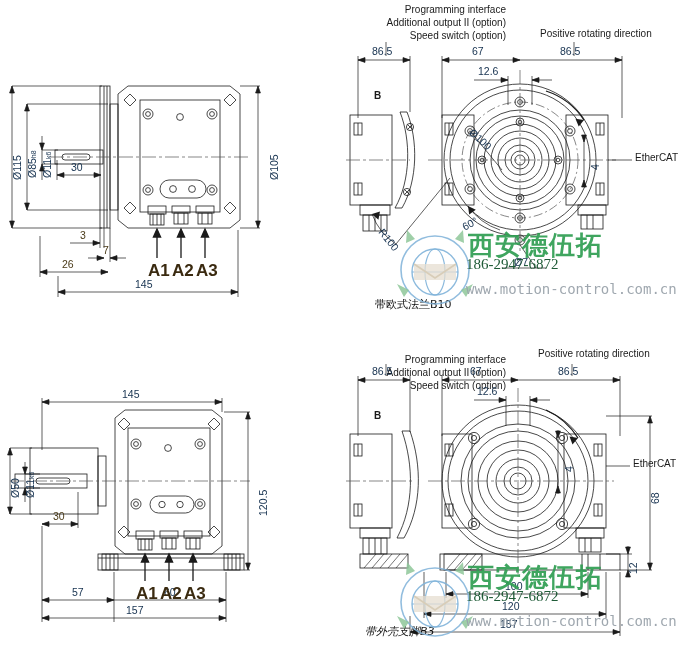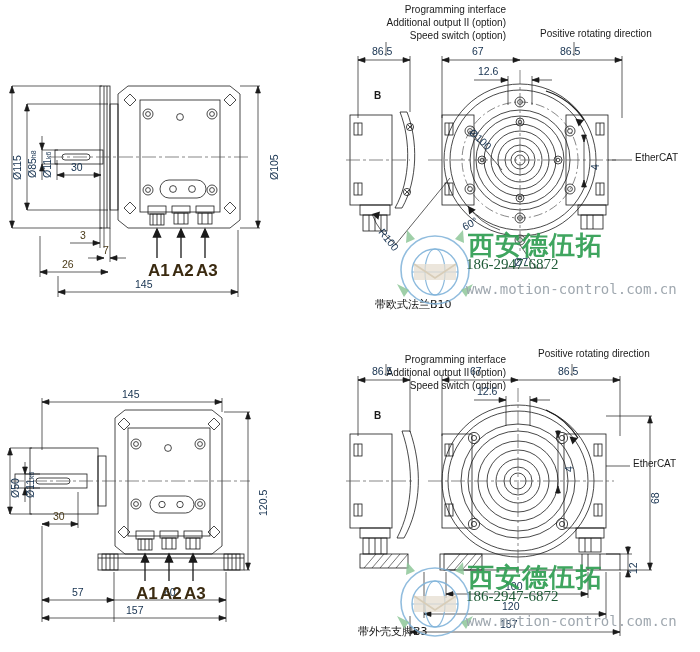--- a/index.html
+++ b/index.html
@@ -668,21 +668,21 @@
     <div class="dim" style="left:120px;top:39px;">67</div>
     <div class="dim" style="left:208px;top:39px;">86.5</div>
     <div class="dim" style="left:127px;top:59px;">12.6</div>
     <div class="dim rot90" style="left:213px;top:146px;">4</div>
     <div class="dim rot90" style="left:299px;top:178px;">68</div>
     <div class="dim rot90" style="left:277px;top:248px;">12</div>
     <div class="dim" style="left:155px;top:254px;">100</div>
     <div class="dim" style="left:152px;top:274px;">120</div>
     <div class="dim" style="left:150px;top:292px;">157</div>
 
-    <div class="cap" style="left:8px;top:298px;">带外壳支脚B3</div>
+    <div class="cap" style="left:15px;top:298px;font-style:italic;">带外壳支脚B3</div>
   </div>
 
   <div class="wm" style="left:393px;top:228px;width:84px;height:84px;">
     <svg width="84" height="84">
       <g fill="none" stroke="#7fb2d9" stroke-width="1.6" opacity="0.85">
         <path d="M42 8 A 34 34 0 0 1 76 42"></path>
         <path d="M76 42 A 34 34 0 0 1 42 76"></path>
         <path d="M42 76 A 34 34 0 0 1 8 42"></path>
         <path d="M8 42 A 34 34 0 0 1 42 8"></path>
       </g>

